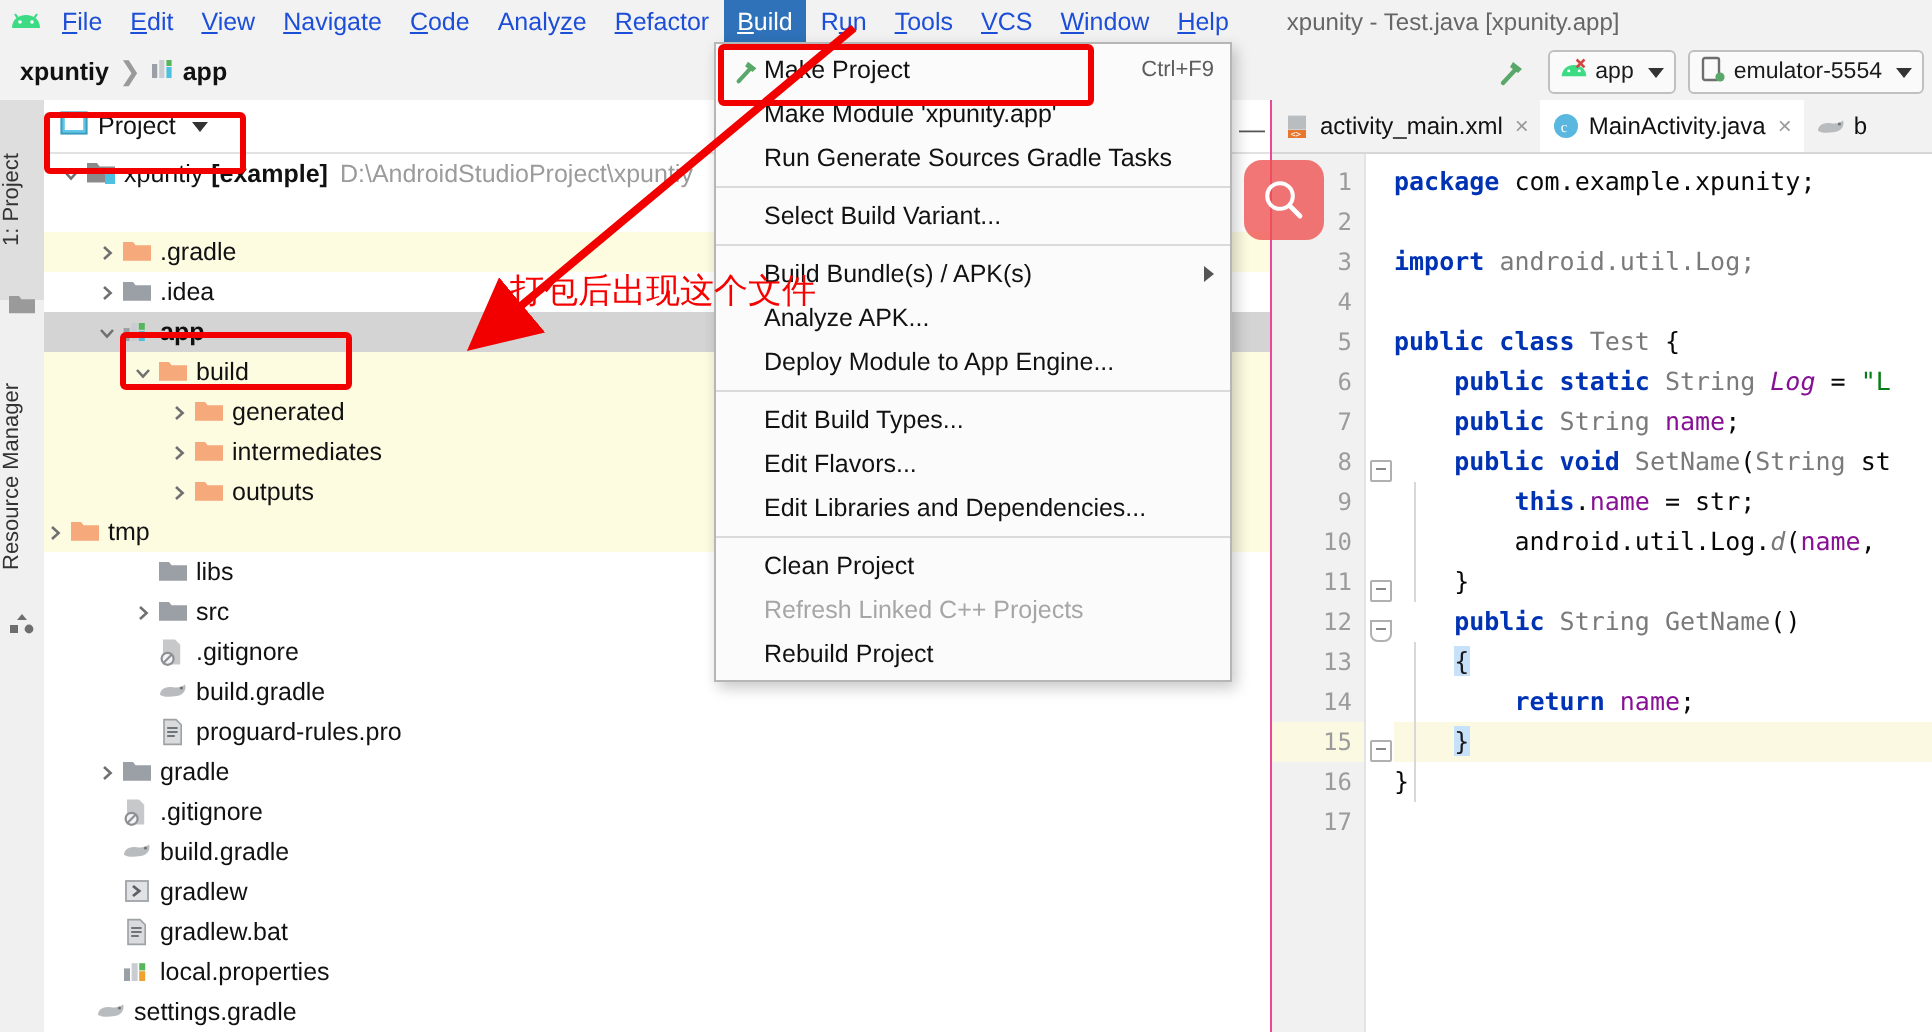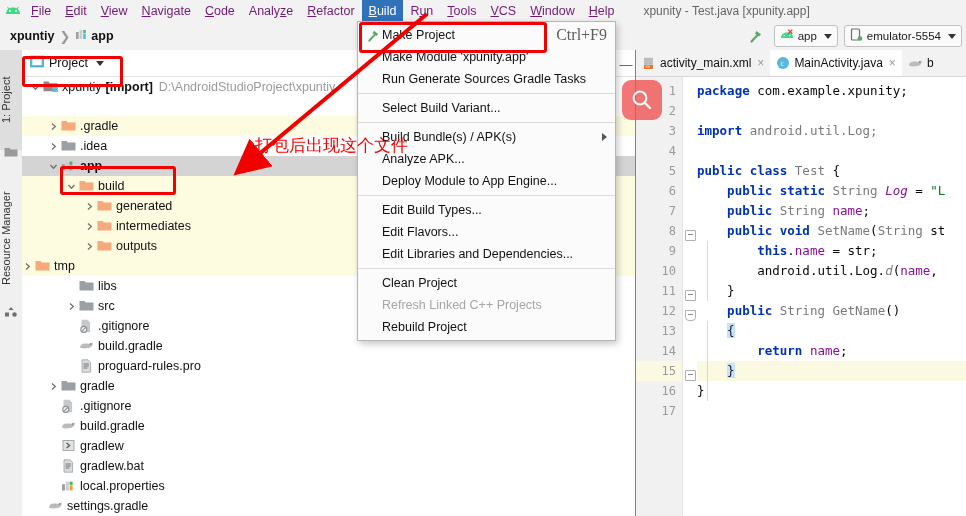--- a/index.html
+++ b/index.html
@@ -14,21 +14,21 @@
   .root{position:relative;width:966px;height:516px;background:#ffffff;}
 
   
   .menubar{
     position:absolute;left:0;top:0;width:966px;height:22px;
     background:#f2f2f2;border-bottom:1px solid #e3e3e3;
     display:flex;align-items:center;
   }
   .logo-icon{width:22px;height:22px;display:flex;align-items:center;justify-content:center;margin-left:2px;}
   .menuitem{
-    height:22px;line-height:22px;padding:0 7px;font-size:12.5px;color:#701a75;
+    height:22px;line-height:22px;padding:0 7px;font-size:12.5px;color:#1d4ed8;
     display:inline-block;white-space:nowrap;cursor:default;
   }
   .menuitem .mn{text-decoration:underline;}
   .menuitem.active{background:#2f72b9;color:#fff;}
   .wintitle{
     margin-left:22px;color:#666;font-size:12px;white-space:nowrap;
   }
 
   
   .navbar{
@@ -142,21 +142,21 @@
     background:#fbfbfb;border:1px solid #b6b6b6;
     box-shadow:2px 3px 7px rgba(0,0,0,.22);
     z-index:40;padding:2px 0;
   }
   .mi{
     height:22px;display:flex;align-items:center;padding:0 8px 0 6px;
     font-size:12.5px;color:#111;white-space:nowrap;cursor:default;position:relative;
   }
   .mi .mi-ico{width:18px;flex:none;display:flex;align-items:center;justify-content:center;}
   .mi .mi-lbl{flex:1;}
-  .mi .mi-acc{color:#5c5c5c;font-size:16px;padding-left:14px;font-family:Liberation Serif, serif;}
+  .mi .mi-acc{color:#5c5c5c;font-size:11px;padding-left:14px;}
   .mi.disabled .mi-lbl{color:#a6a6a6;}
   .mi .submark{width:0;height:0;border-top:4px solid transparent;border-bottom:4px solid transparent;border-left:5px solid #555;}
   .msep{height:1px;background:#dadada;margin:3px 0;}
 
   
   .annot-box{position:absolute;border:3px solid #f20000;border-radius:3px;z-index:60;pointer-events:none;}
   .annot-text{
     position:absolute;z-index:62;color:#f60000;font-size:17px;
     font-family:"DejaVu Sans","Liberation Sans",sans-serif;white-space:nowrap;
     font-weight:500;
@@ -281,21 +281,21 @@
           <span class="arrow">
             <svg width="9" height="9" viewBox="0 0 9 9">
               <path d="M1.5 3 L4.5 6.3 L7.5 3" fill="none" stroke="#707070" stroke-width="1.3"></path>
             </svg>
           </span>
           <span class="ficon"><svg width="15" height="13" viewBox="0 0 15 13">
               <path d="M0.5 1.5 h5 l1.3 1.7 h7.7 v8 h-14 z" fill="#8a8a8a"></path>
               <rect x="9.5" y="7" width="5" height="5" fill="#4ec0e0"></rect>
             </svg></span>
           <span class="rowtxt">xpuntiy</span>
-          <span class="bold" style="margin-left: 4px;">[import]</span>
+          <span class="bold" style="margin-left: 4px;">[example]</span>
           <span class="dim">D:\AndroidStudioProject\xpuntiy</span>
         </div>
         <div class="row hl" style="padding-left: 26px; margin-top: 19px;">
           <span class="arrow">
             <svg width="9" height="9" viewBox="0 0 9 9">
               <path d="M3 1.5 L6.3 4.5 L3 7.5" fill="none" stroke="#707070" stroke-width="1.3"></path>
             </svg>
           </span>
           <span class="ficon"><svg width="15" height="13" viewBox="0 0 15 13">
               <path d="M0.5 2 h5 l1.3 1.6 h7.7 v7.8 h-14 z" fill="#f6a97a"></path>

